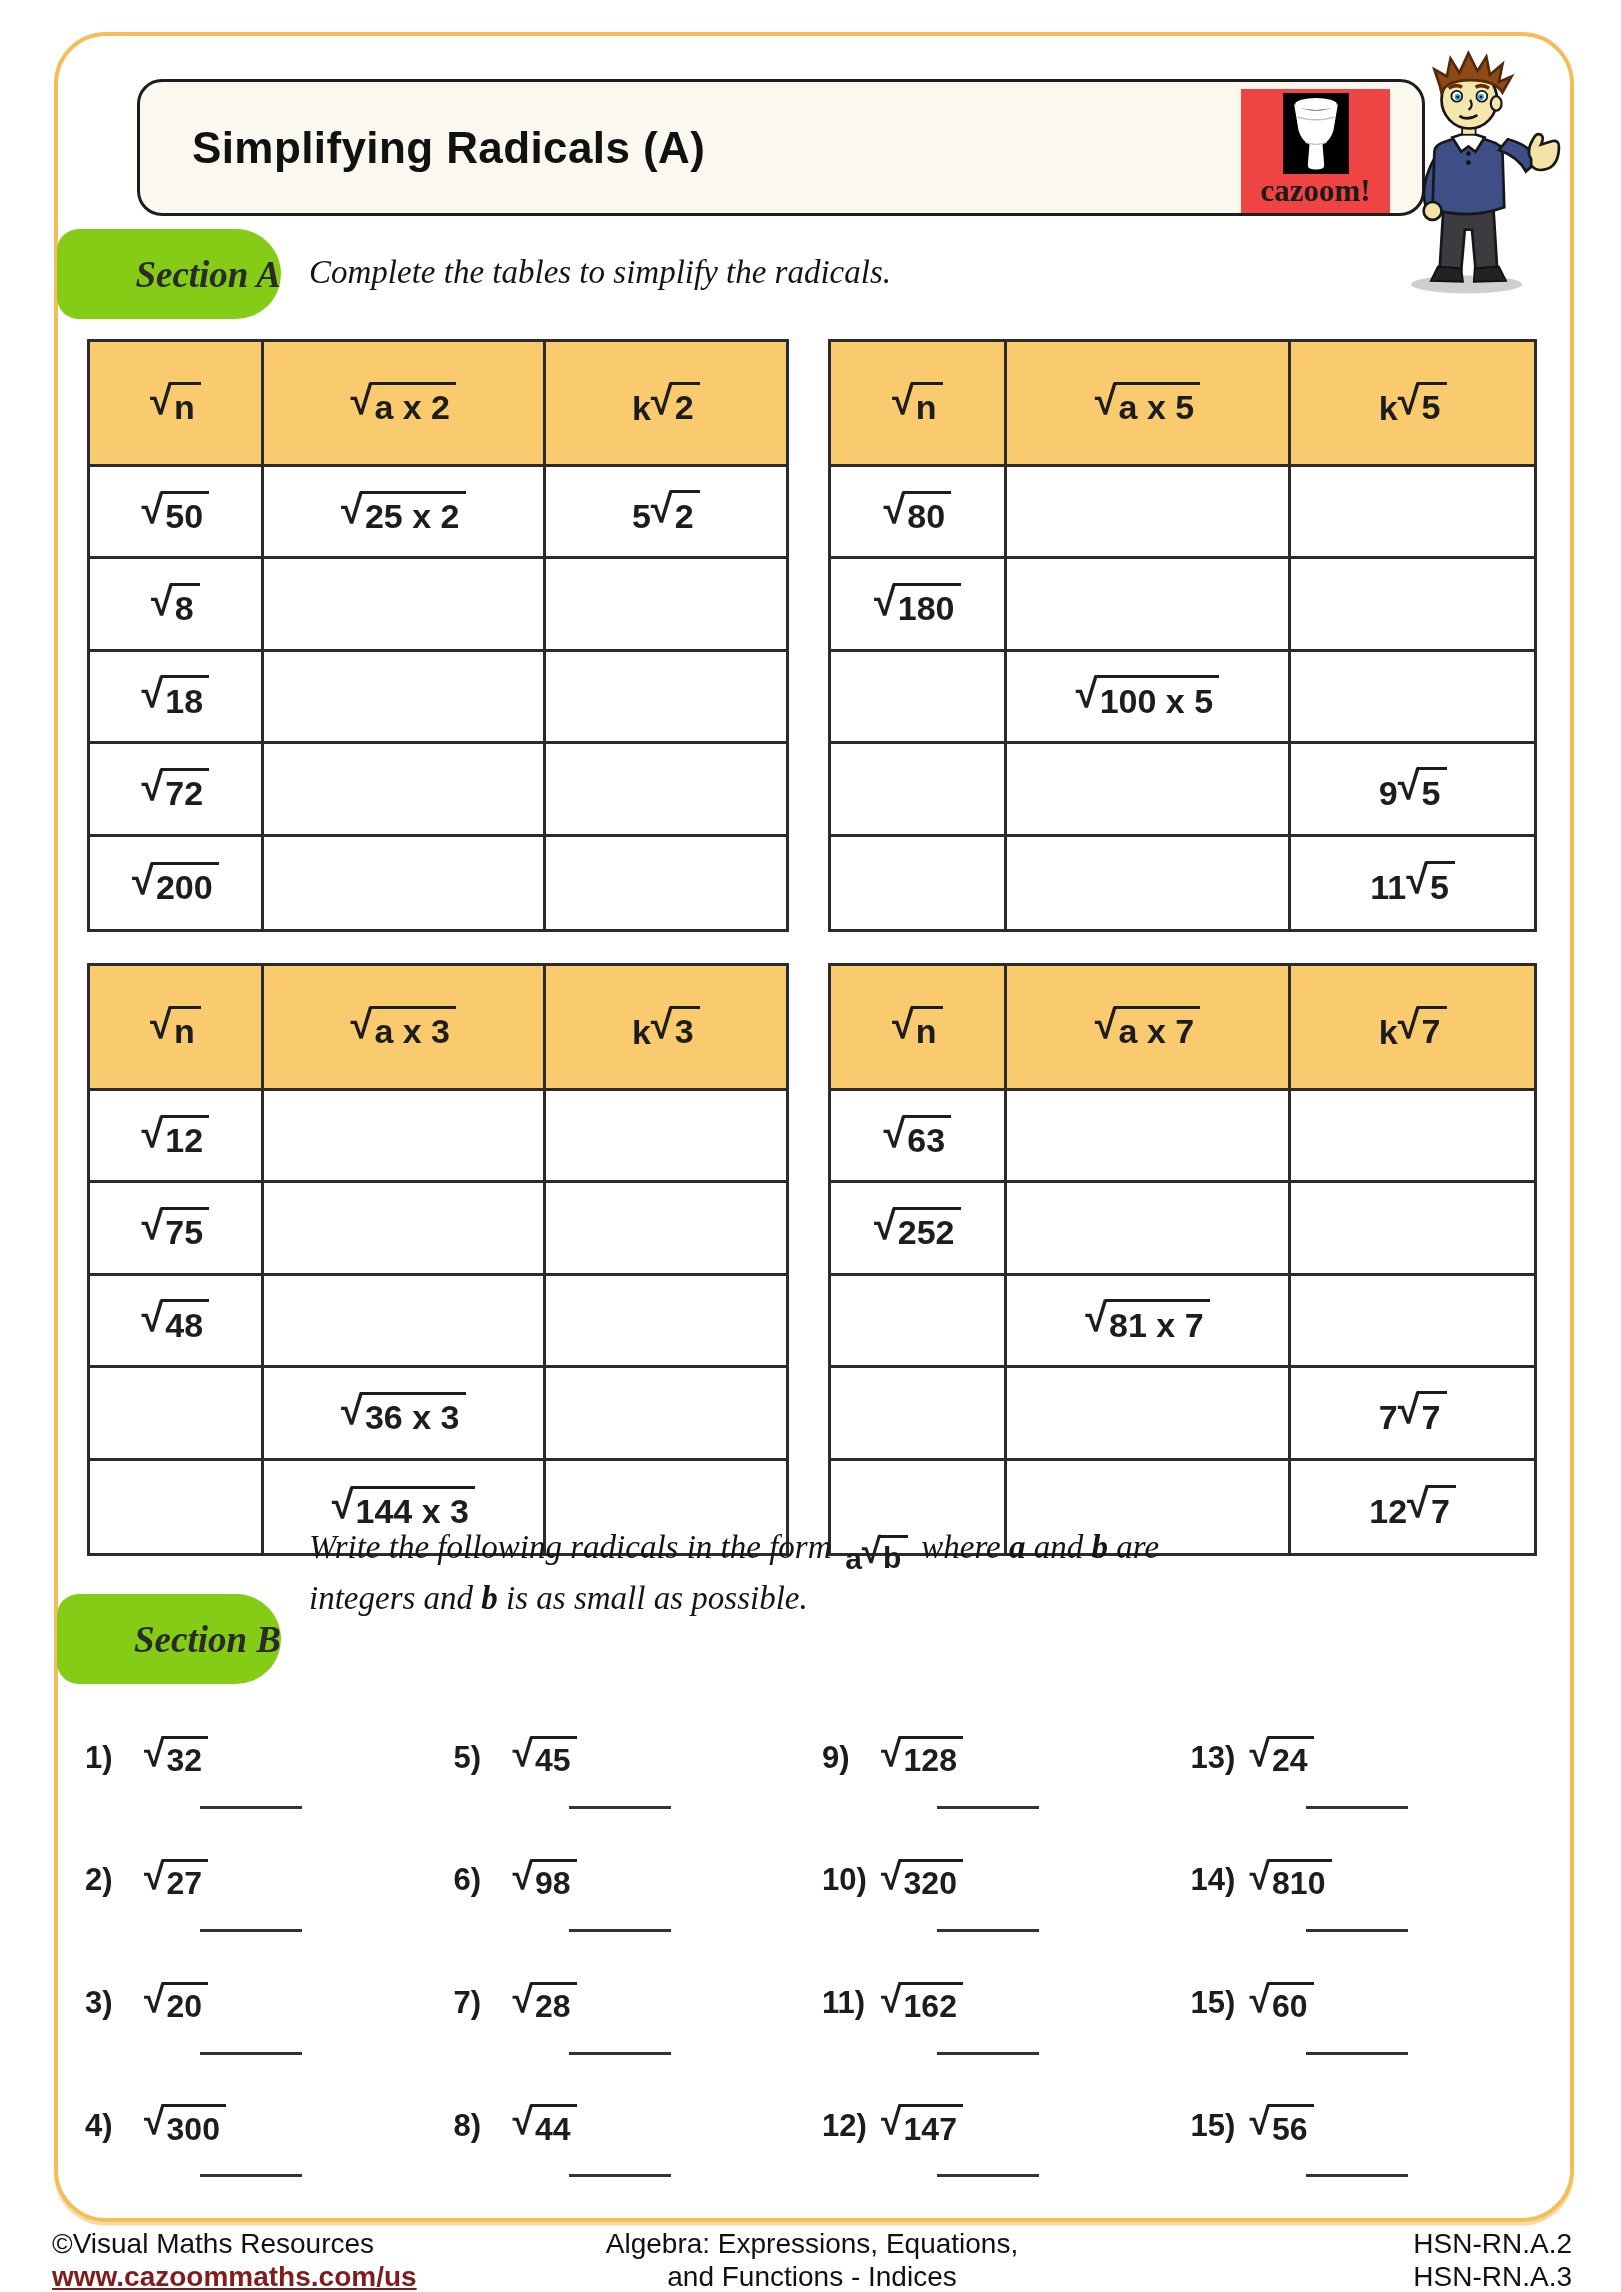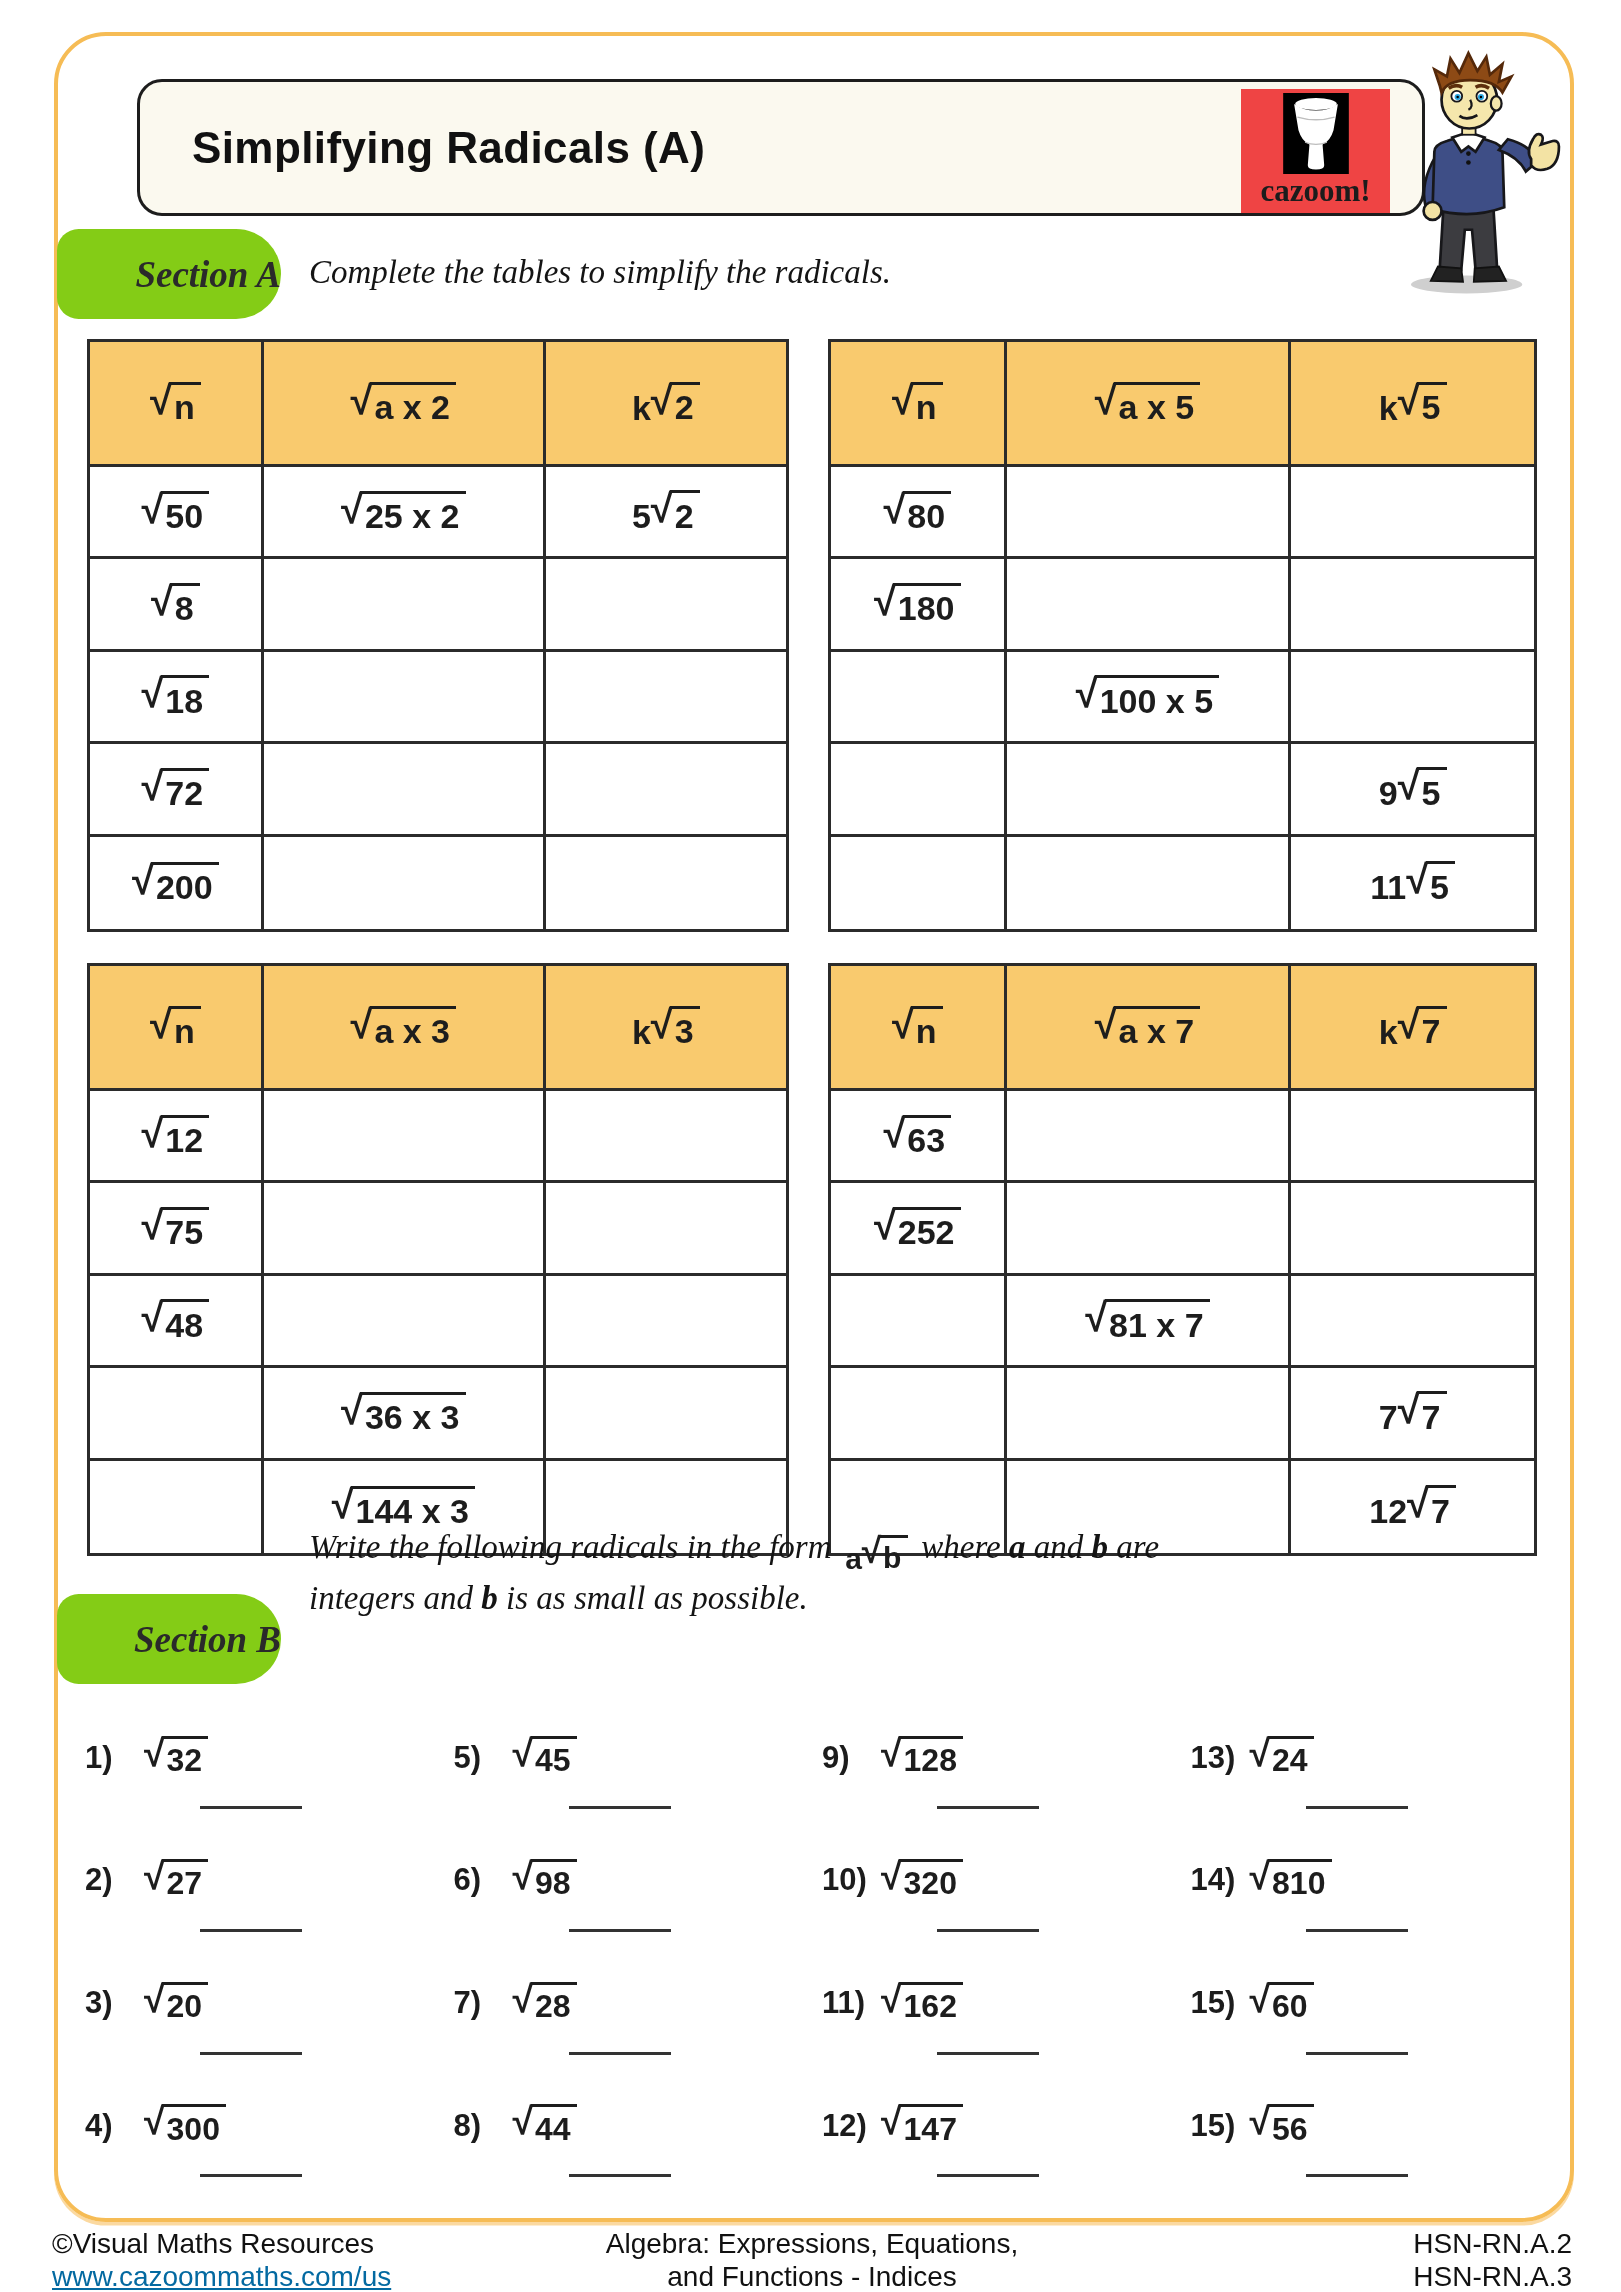--- a/index.html
+++ b/index.html
@@ -76,21 +76,21 @@
   }
   .prob{position:relative;padding-top:18px;}
   .pnum{display:inline-block;width:59px;font-size:31px;font-weight:bold;vertical-align:top;padding-top:3.6px;}
   .prob .sq{font-size:32px;}
   .ansline{position:absolute;left:115px;top:88px;width:102px;height:0;border-bottom:3.6px solid #333;}
   
   .footer{position:absolute;left:52px;top:2227px;width:1520px;height:63px;font-size:28px;line-height:33px;color:#111;}
   .f-left{position:absolute;left:0;top:0;}
   .f-center{position:absolute;left:0;right:0;top:0;text-align:center;}
   .f-right{position:absolute;right:0;top:0;}
-  .f-link{color:#0369a1;text-decoration:underline;cursor:pointer;}
+  .f-link{color:#7f1d1d;text-decoration:underline;cursor:pointer;font-weight:bold;}
 </style>
 </head>
 <body>
 
 <div class="frame"></div>
 
 <div class="titlebox">
   <h1>Simplifying Radicals (A)</h1>
   <div class="logo">
     <svg class="dbox" viewBox="0 0 60 74">

